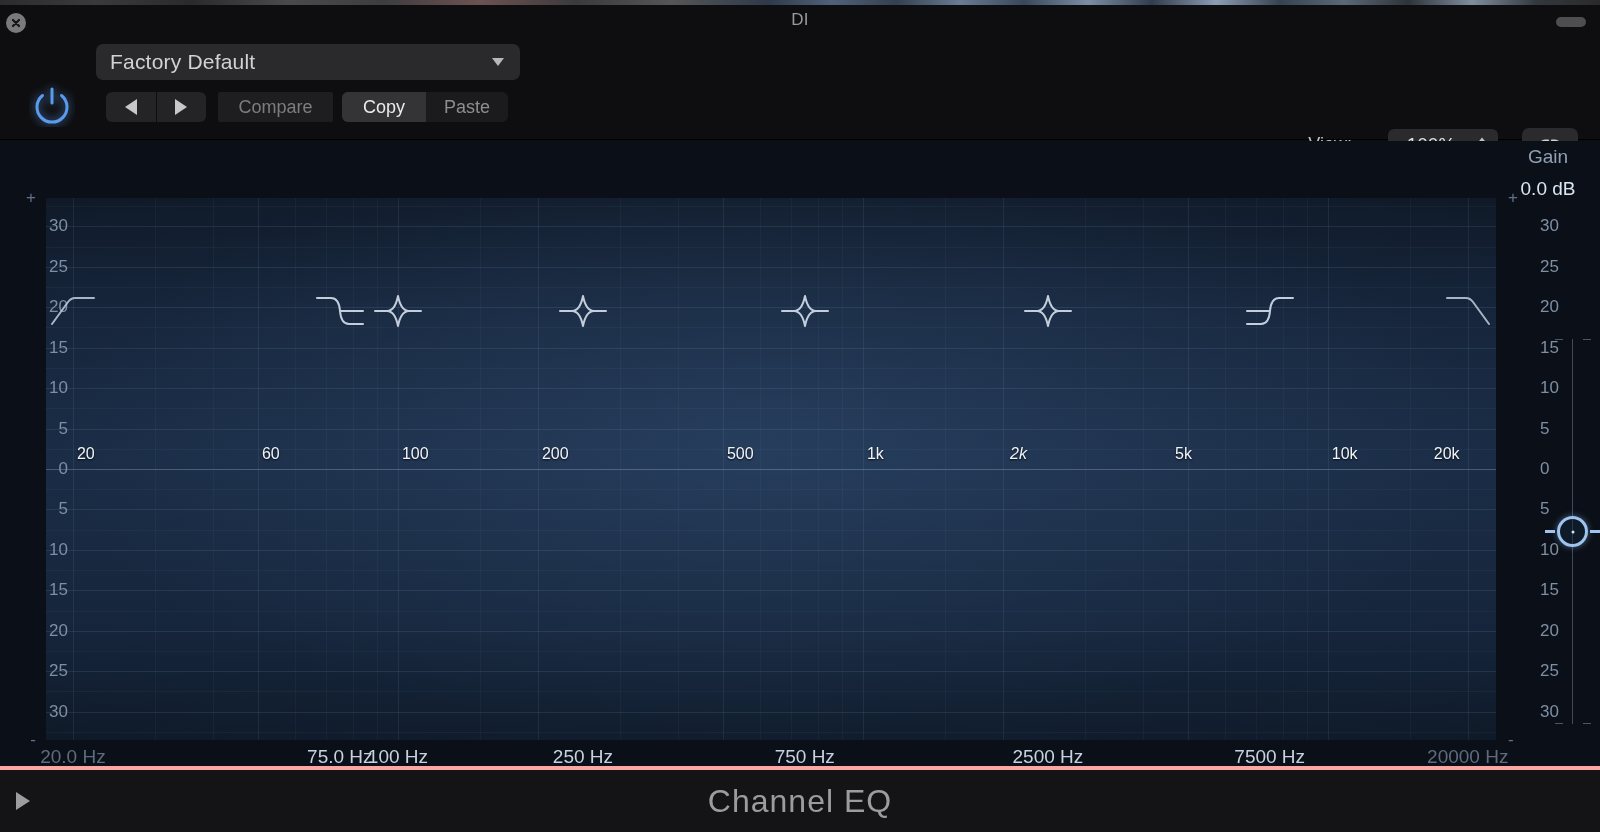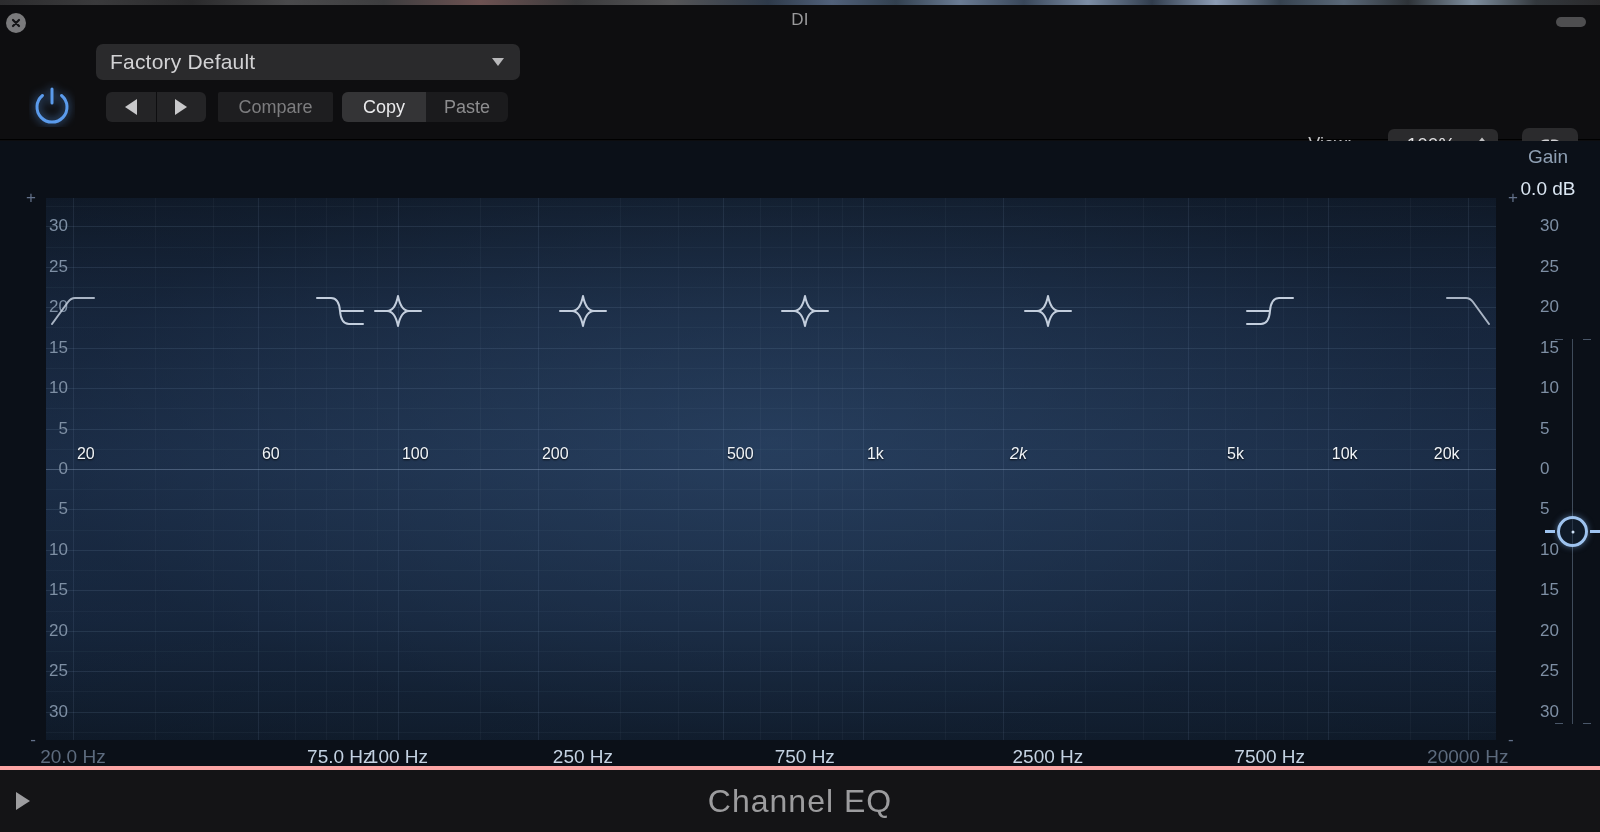--- a/index.html
+++ b/index.html
@@ -449,21 +449,21 @@
           <div class="vline minor" style="left: 1363.69px;"></div>
         </div>
       <div class="freq-labels" id="freq-labels">
           <span class="freq-lab" style="left: 32.9627px;">20</span>
           <span class="freq-lab" style="left: 217.98px;">60</span>
           <span class="freq-lab" style="left: 357.941px;">100</span>
           <span class="freq-lab" style="left: 497.902px;">200</span>
           <span class="freq-lab" style="left: 682.919px;">500</span>
           <span class="freq-lab" style="left: 822.88px;">1k</span>
           <span class="freq-lab" style="left: 966px; font-style: italic;">2k</span>
-          <span class="freq-lab" style="left: 1183px;">5k</span>
+          <span class="freq-lab" style="left: 1131px;">5k</span>
           <span class="freq-lab" style="left: 1287.82px;">10k</span>
           <span class="freq-lab" style="left: 1389.78px;">20k</span>
         </div>
     </div>
 
     <div class="db-scale left" id="db-left">
         <div class="db-edge" style="top: 0.313433px;">+</div>
         <div class="db-tick" style="top: 28.3134px;">30</div>
         <div class="db-tick" style="top: 68.7612px;">25</div>
         <div class="db-tick" style="top: 109.209px;">20</div>

